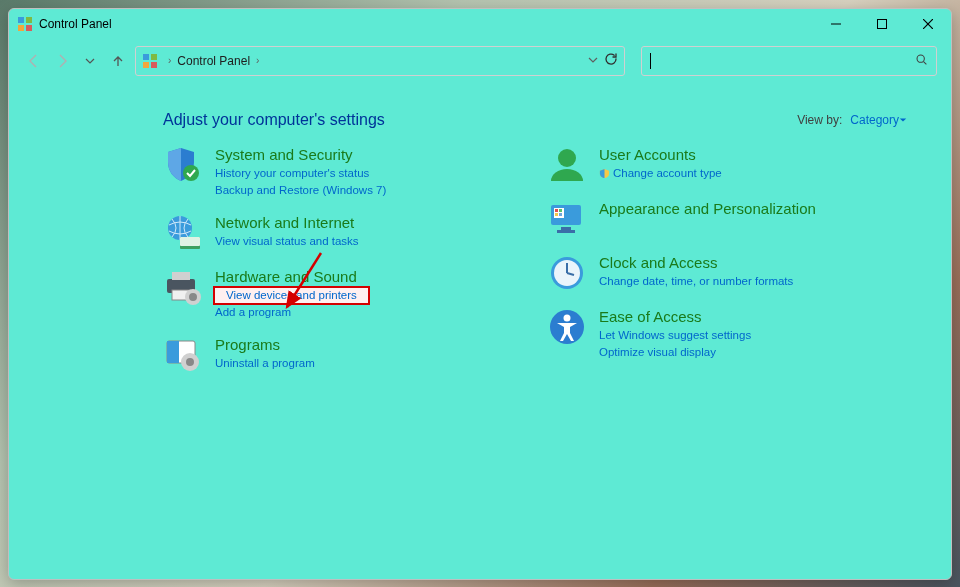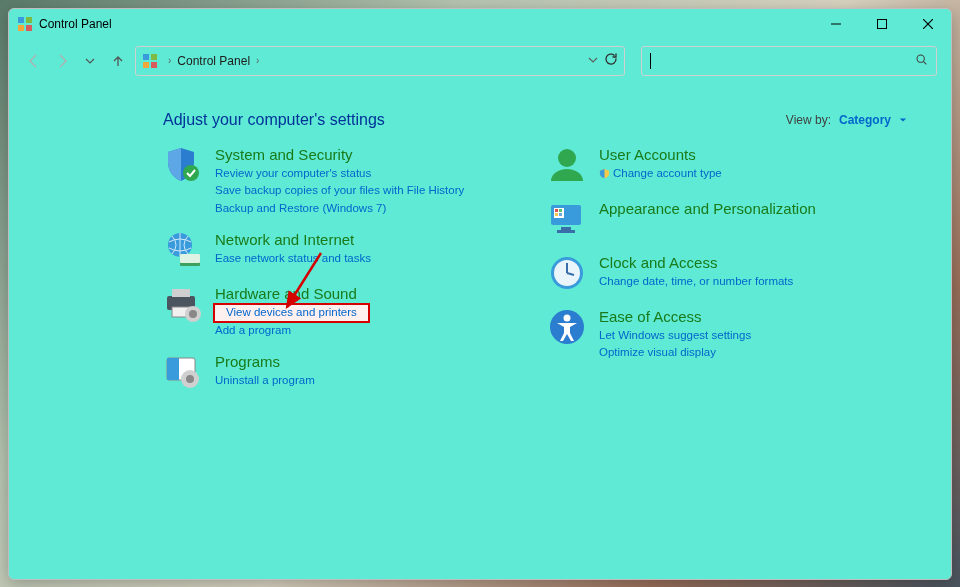--- a/index.html
+++ b/index.html
@@ -35,21 +35,21 @@
   .search .cursor { width:1px; height:16px; background:#000; }
   .search .spacer { flex:1; }
   .search svg { width:13px; height:13px; color:#404040; }
 
   
   .content { flex:1; padding: 28px 44px 0 154px; position:relative; }
   .heading-row { display:flex; align-items:center;text-align:center; }
   .heading { font-size: 16px; color:#003399; }
   .heading-row .spacer { flex:1; }
   .viewby-label { font-size: 12px; color:#404040; margin-right: 8px; }
-  .viewby-value { font-size: 12px; color:#0066cc; display:inline-flex; align-items:center; gap:8px;font-weight:bold; }
+  .viewby-value { font-size: 12px; color:#0066cc; display:inline-flex; align-items:center; gap:0; }
   .viewby-value svg { width:8px; height:8px; }
 
   .columns { display:flex; margin-top: 16px; gap: 24px; }
   .col { flex: 1; display:flex; flex-direction:column; gap: 14px; }
 
   .cat { display:flex; gap: 12px; align-items:flex-start; }
   .cat-icon { width: 40px; height: 40px; flex-shrink:0; }
   .cat-body { display:flex; flex-direction:column; gap: 2px; padding-top:1px; }
   .cat-title { font-size: 15px; color:#1a7a1a; line-height:1.2; }
   .sub { font-size: 11.5px; color:#0066cc; line-height:1.35; }
@@ -167,38 +167,37 @@
           <span class="cat-icon">
             <svg viewBox="0 0 40 40">
                 <path d="M18 3 L31 7 V17 C31 27 25 33 18 36 C11 33 5 27 5 17 V7 Z" fill="#2b7dd0"></path>
                 <path d="M18 3 L5 7 V17 C5 27 11 33 18 36 Z" fill="#5ea7e6"></path>
                 <circle cx="28" cy="28" r="8" fill="#2fa84f"></circle>
                 <path d="M24 28 l3 3 l5 -6" stroke="#fff" stroke-width="2" fill="none"></path>
               </svg>
           </span>
           <div class="cat-body">
             <a class="cat-title">System and Security</a>
-            <a class="sub">Review your computer's status</a>
-            <a class="sub">Save backup copies of your files with File History</a>
+            <a class="sub">History your computer's status</a>
             <a class="sub">Backup and Restore (Windows 7)</a>
           </div>
         </div>
 
         <div class="cat">
           <span class="cat-icon">
             <svg viewBox="0 0 40 40">
                 <circle cx="17" cy="15" r="12" fill="#3a9bdc"></circle>
                 <path d="M6 12 q11 -6 22 0 M6 18 q11 6 22 0 M17 3 v24 M9 6 q8 9 0 18 M25 6 q-8 9 0 18" stroke="#cfe9fa" stroke-width="1" fill="none"></path>
                 <rect x="17" y="24" width="20" height="12" rx="1" fill="#3da060"></rect>
                 <rect x="17" y="24" width="20" height="9" rx="1" fill="#dff3e4"></rect>
               </svg>
           </span>
           <div class="cat-body">
             <a class="cat-title">Network and Internet</a>
-            <a class="sub">Ease network status and tasks</a>
+            <a class="sub">View visual status and tasks</a>
           </div>
         </div>
 
         <div class="cat">
           <span class="cat-icon">
             <svg viewBox="0 0 40 40">
                 <rect x="4" y="12" width="28" height="14" rx="2" fill="#4a5560"></rect>
                 <rect x="9" y="5" width="18" height="8" fill="#d0d0d0"></rect>
                 <rect x="9" y="23" width="18" height="10" fill="#f0f0f0" stroke="#888"></rect>
                 <circle cx="30" cy="30" r="8" fill="#d0d0d0"></circle>

